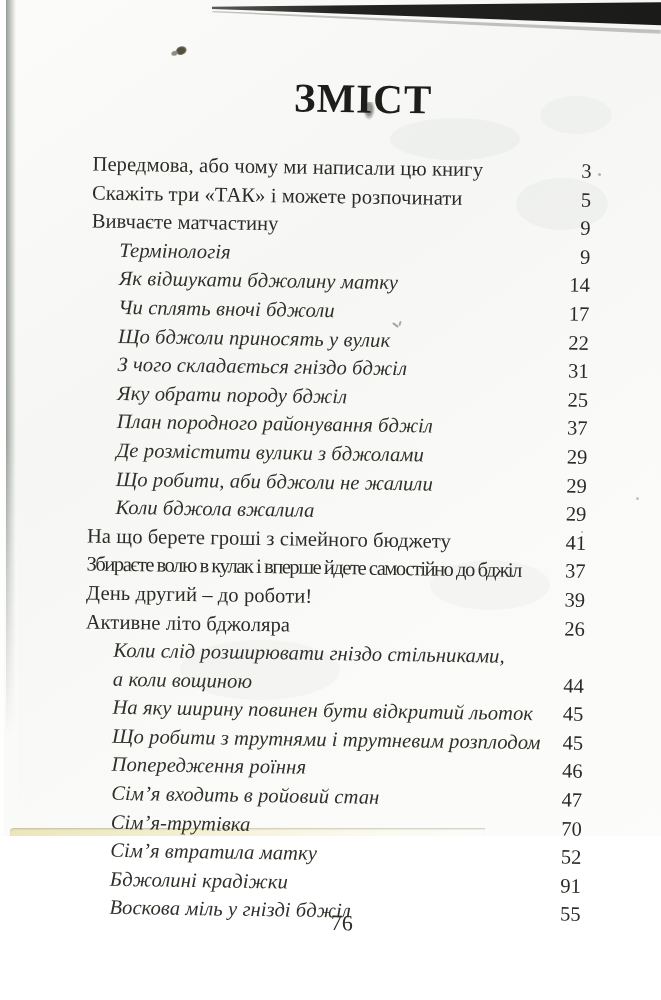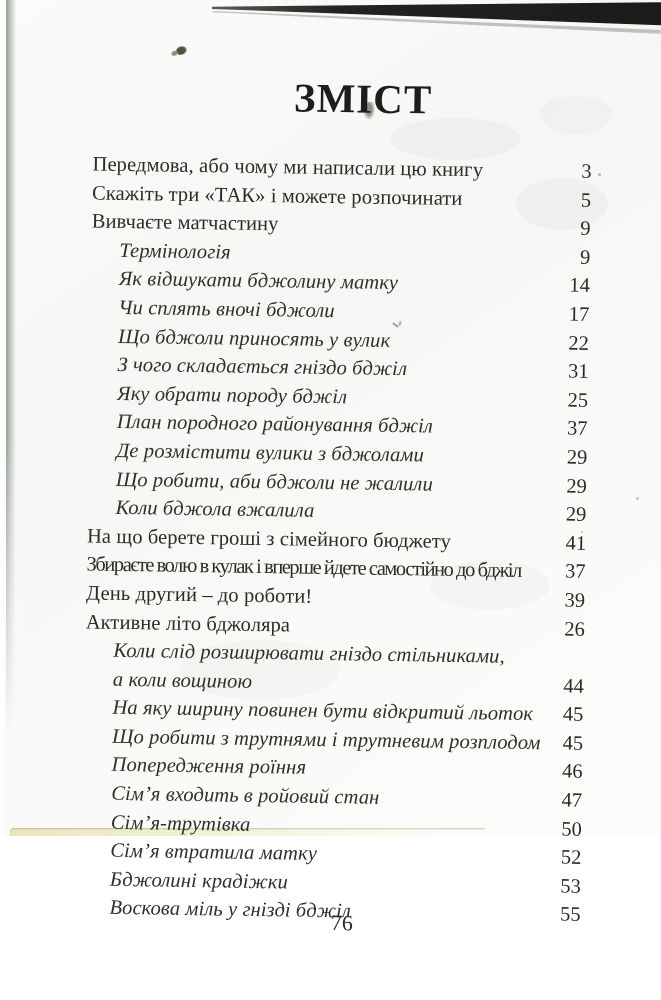--- a/index.html
+++ b/index.html
@@ -212,29 +212,29 @@
       <div class="row sub">
         <span class="t">Попередження роїння</span>
         <span class="num">46</span>
       </div>
       <div class="row sub">
         <span class="t">Сім’я входить в ройовий стан</span>
         <span class="num">47</span>
       </div>
       <div class="row sub">
         <span class="t">Сім’я-трутівка</span>
-        <span class="num">50</span>
+        <span class="num">70</span>
       </div>
       <div class="row sub">
         <span class="t">Сім’я втратила матку</span>
         <span class="num">52</span>
       </div>
       <div class="row sub">
         <span class="t">Бджолині крадіжки</span>
-        <span class="num">53</span>
+        <span class="num">91</span>
       </div>
       <div class="row sub">
         <span class="t">Воскова міль у гнізді бджіл</span>
         <span class="num">55</span>
       </div>
 
     </div>
 
     <div class="footer-num">76</div>
 

